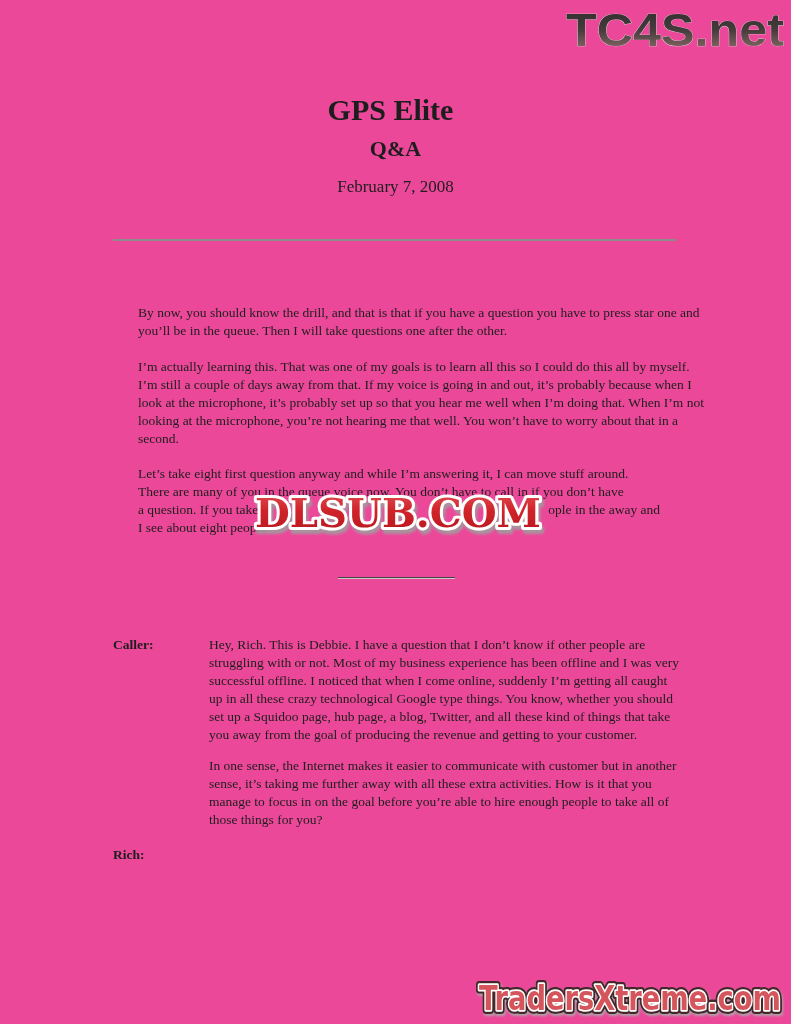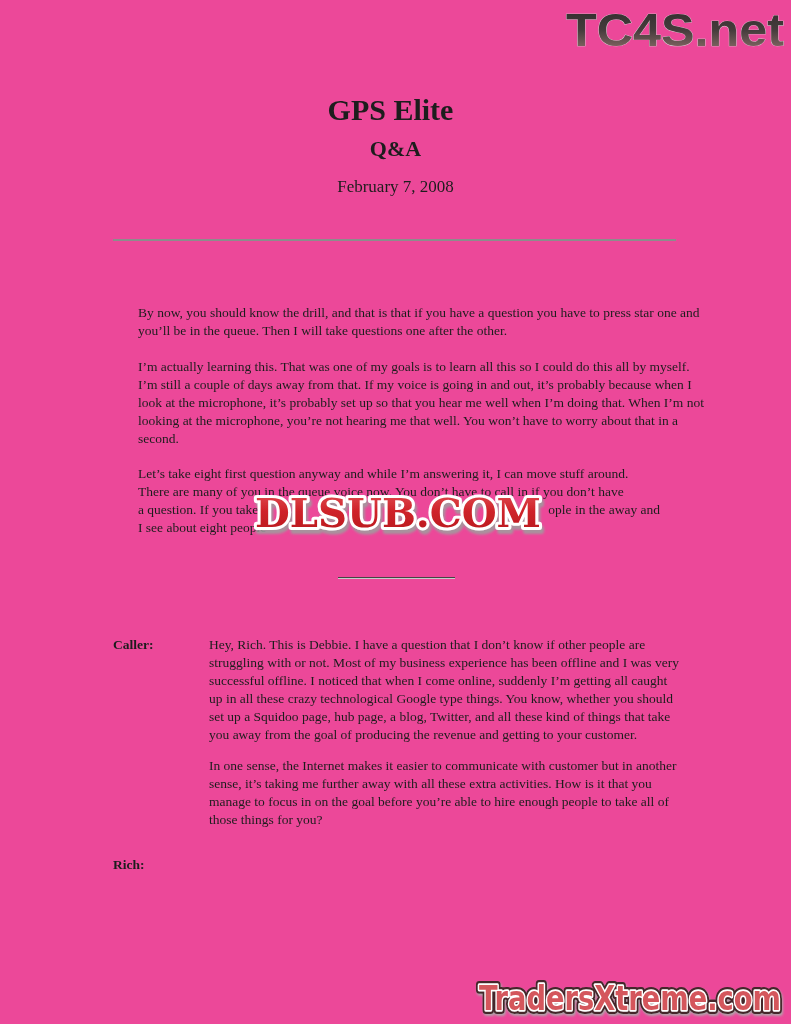--- a/index.html
+++ b/index.html
@@ -32,21 +32,21 @@
   .p2{top:350px;}
   .p3{top:457px;}
   .p3 .line{white-space:nowrap;}
   .gap{display:inline-block;width:290px;}
   
   .watermark{position:absolute;left:247px;top:484px;}
   
   .dialog{position:absolute;left:113px;top:636px;width:567px;
     font-size:13.5px;line-height:18px;}
   .drow{display:flex;align-items:flex-start;}
-  .drow + .drow{margin-top:27px;}
+  .drow + .drow{margin-top:17px;}
   .speaker{width:96px;flex-shrink:0;font-weight:bold;}
   .dtext{flex:1;}
   .dtext p{margin:0;}
   .dtext p + p{margin-top:13px;}
   
   .logo-bottom{position:absolute;right:2px;top:974px;}
 </style>
 </head>
 <body>
 

